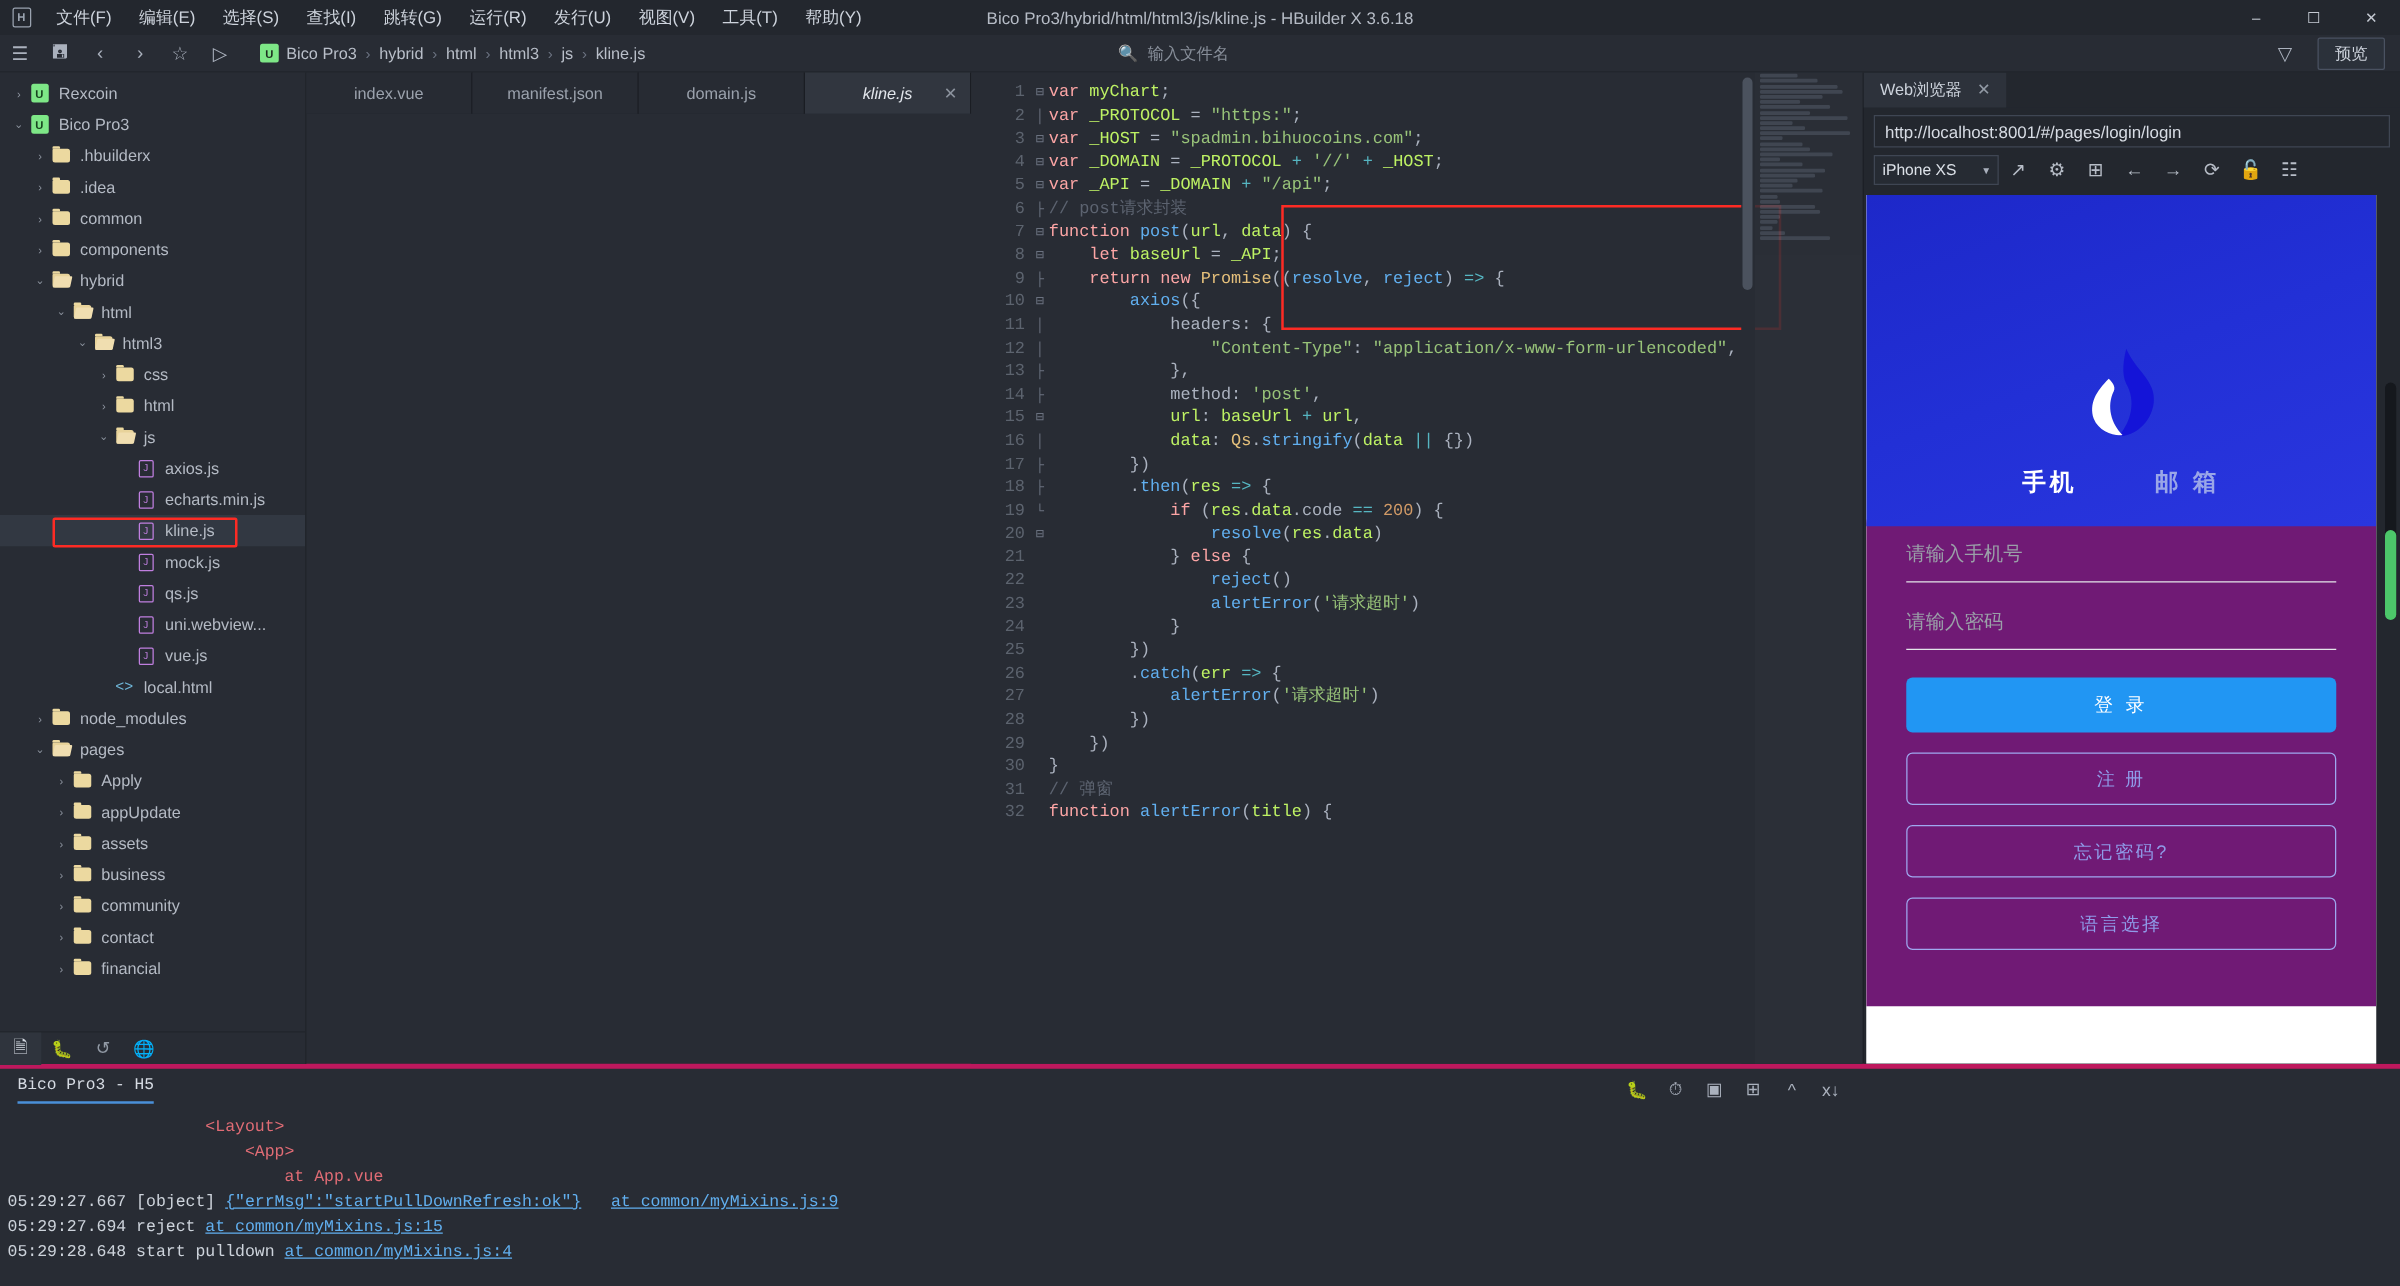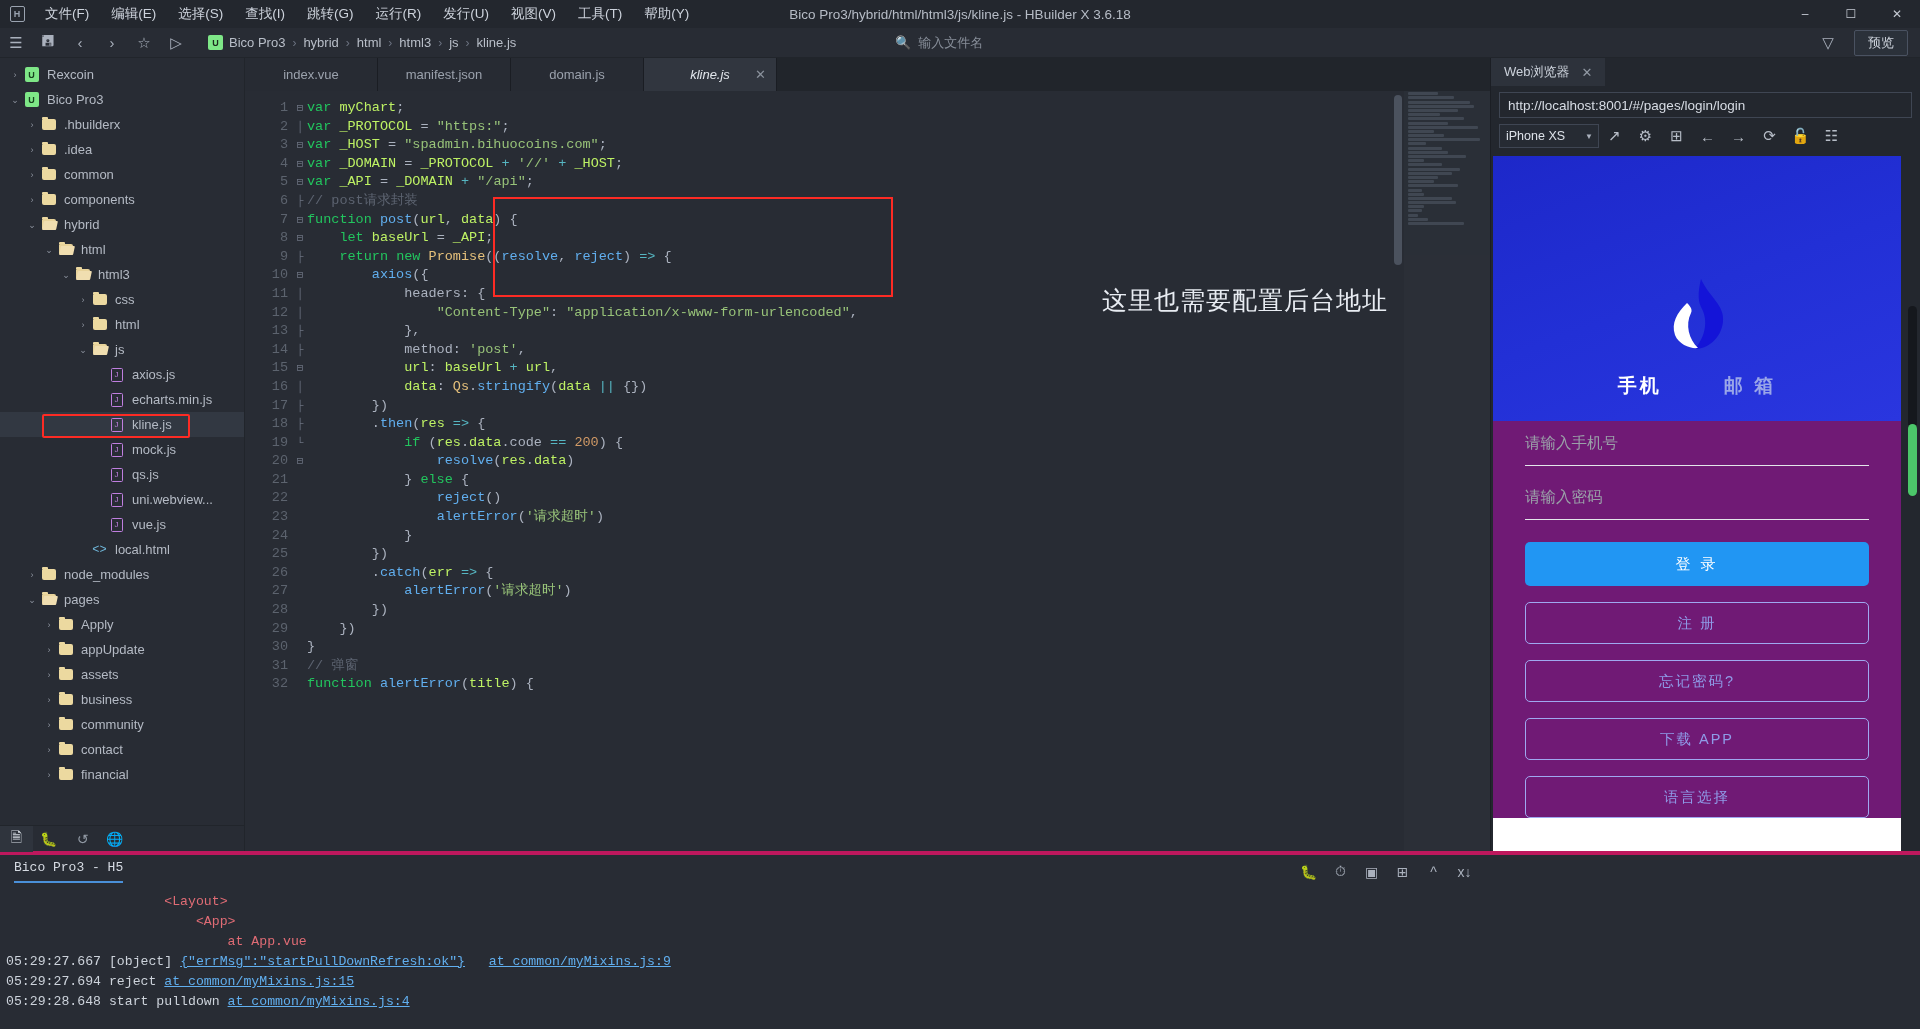--- a/index.html
+++ b/index.html
@@ -53,32 +53,32 @@
   .uicon { width:14px;height:15px;background:#7ee787;border-radius:2px;display:flex;align-items:center;justify-content:center;color:#18421f;font-size:9px;font-weight:bold;}
   .jsicon { width:12px;height:14px;border:1.2px solid #c07fe0;border-radius:1.5px;color:#c07fe0;font-size:8px;display:flex;align-items:center;justify-content:center;line-height:1;}
   .htmlicon { color:#6fb6d8; font-size:12px; font-family:"Liberation Mono",monospace;}
   .lbl { margin-left:6px; }
   .sel-outline { position:absolute; border:2.5px solid #fd2b24; border-radius:2px; pointer-events:none; }
   .sb-bottom { height:26px; background:#282c34; display:flex; align-items:center; border-top:1px solid #21252b; }
   .sb-tab { width:33px;height:26px;display:flex;align-items:center;justify-content:center;color:#9199a4;font-size:14px;}
   .sb-tab.act { background:#2f343d; color:#d5dae2;}
 
   
-  .editorcol { flex:1 1 auto; min-width:0; display:flex; flex-direction:column; background:#282c34; }
+  .editorcol { flex:1 1 auto; min-width:0; display:flex; flex-direction:row; background:#282c34; }
   .tabs { height:33px; flex:0 0 33px; background:#21252b; display:flex; align-items:stretch; }
   .tab { width:133px; display:flex; align-items:center; justify-content:center; font-size:13px; color:#9ba2ad; border-right:1px solid #1a1d23; background:#272b33; position:relative;}
   .tab.active { background:#31363f; color:#e2e6ec; font-style:italic; }
   .tab .x { position:absolute; right:10px; color:#8b929d; font-size:13px;}
   .tabfill { flex:1 1 auto; background:#21252b; }
   .editor { flex:1 1 auto; position:relative; overflow:hidden; background:#282c34; display:flex; }
   .gutter { width:48px; flex:0 0 48px; text-align:right; padding-top:8px; color:#5c636e; font-family:"Liberation Mono","DejaVu Sans Mono",monospace; font-size:13.5px; line-height:18.6px;}
   .gutter div { padding-right:5px; }
   .foldcol { width:14px; flex:0 0 14px; padding-top:8px; font-family:"Liberation Mono",monospace; font-size:11px; line-height:18.6px; color:#6b7280; text-align:center;}
   .code { flex:1 1 auto; padding-top:8px; font-family:"Liberation Mono","DejaVu Sans Mono",monospace; font-size:13.5px; line-height:18.6px; white-space:pre; color:#abb2bf; position:relative; overflow:hidden;}
-  .kw { color:#22c55e; } .vr { color:#bef264; } .st { color:#98c379; } .fn { color:#61afef; }
+  .kw { color:#fca5a5; } .vr { color:#bef264; } .st { color:#98c379; } .fn { color:#61afef; }
   .num { color:#d19a66; } .op { color:#56b6c2; } .cm { color:#5c6370; }
   .cls { color:#e5c07b; }
   .annot-box { position:absolute; border:2.5px solid #fd2b24; left:248px; top:106px; width:400px; height:100px; pointer-events:none;}
   .annot-txt { position:absolute; left:857px; top:193px; font-size:25px; color:#e8ecf2; letter-spacing:1px;}
   .minimap { position:absolute; right:0; top:0; bottom:0; width:86px; background:#2b3038; opacity:.85;}
   .mm-line { height:3px; margin:1.2px 4px; background:#454c58; border-radius:1px;}
   .ed-scroll { position:absolute; right:86px; top:0; bottom:0; width:11px; background:#282c34;}
   .ed-thumb { position:absolute; right:88px; top:4px; width:8px; height:170px; background:#4b525e; border-radius:4px;}
 
   
@@ -560,21 +560,20 @@
               <div class="hero-tab act">手机</div>
               <div class="hero-tab ina">邮 箱</div>
             </div>
           </div>
           <div class="card">
             <div class="fld">请输入手机号</div>
             <div class="fld">请输入密码</div>
             <div class="btn-primary">登 录</div>
             <div class="btn-outline">注 册</div>
             <div class="btn-outline">忘记密码?</div>
-            <div class="btn-outline">下载 APP</div>
             <div class="btn-outline">语言选择</div>
           </div>
         </div>
         <div class="pv-scroll">
             <i></i>
           </div>
       </div>
     </div>
   </div>
 

